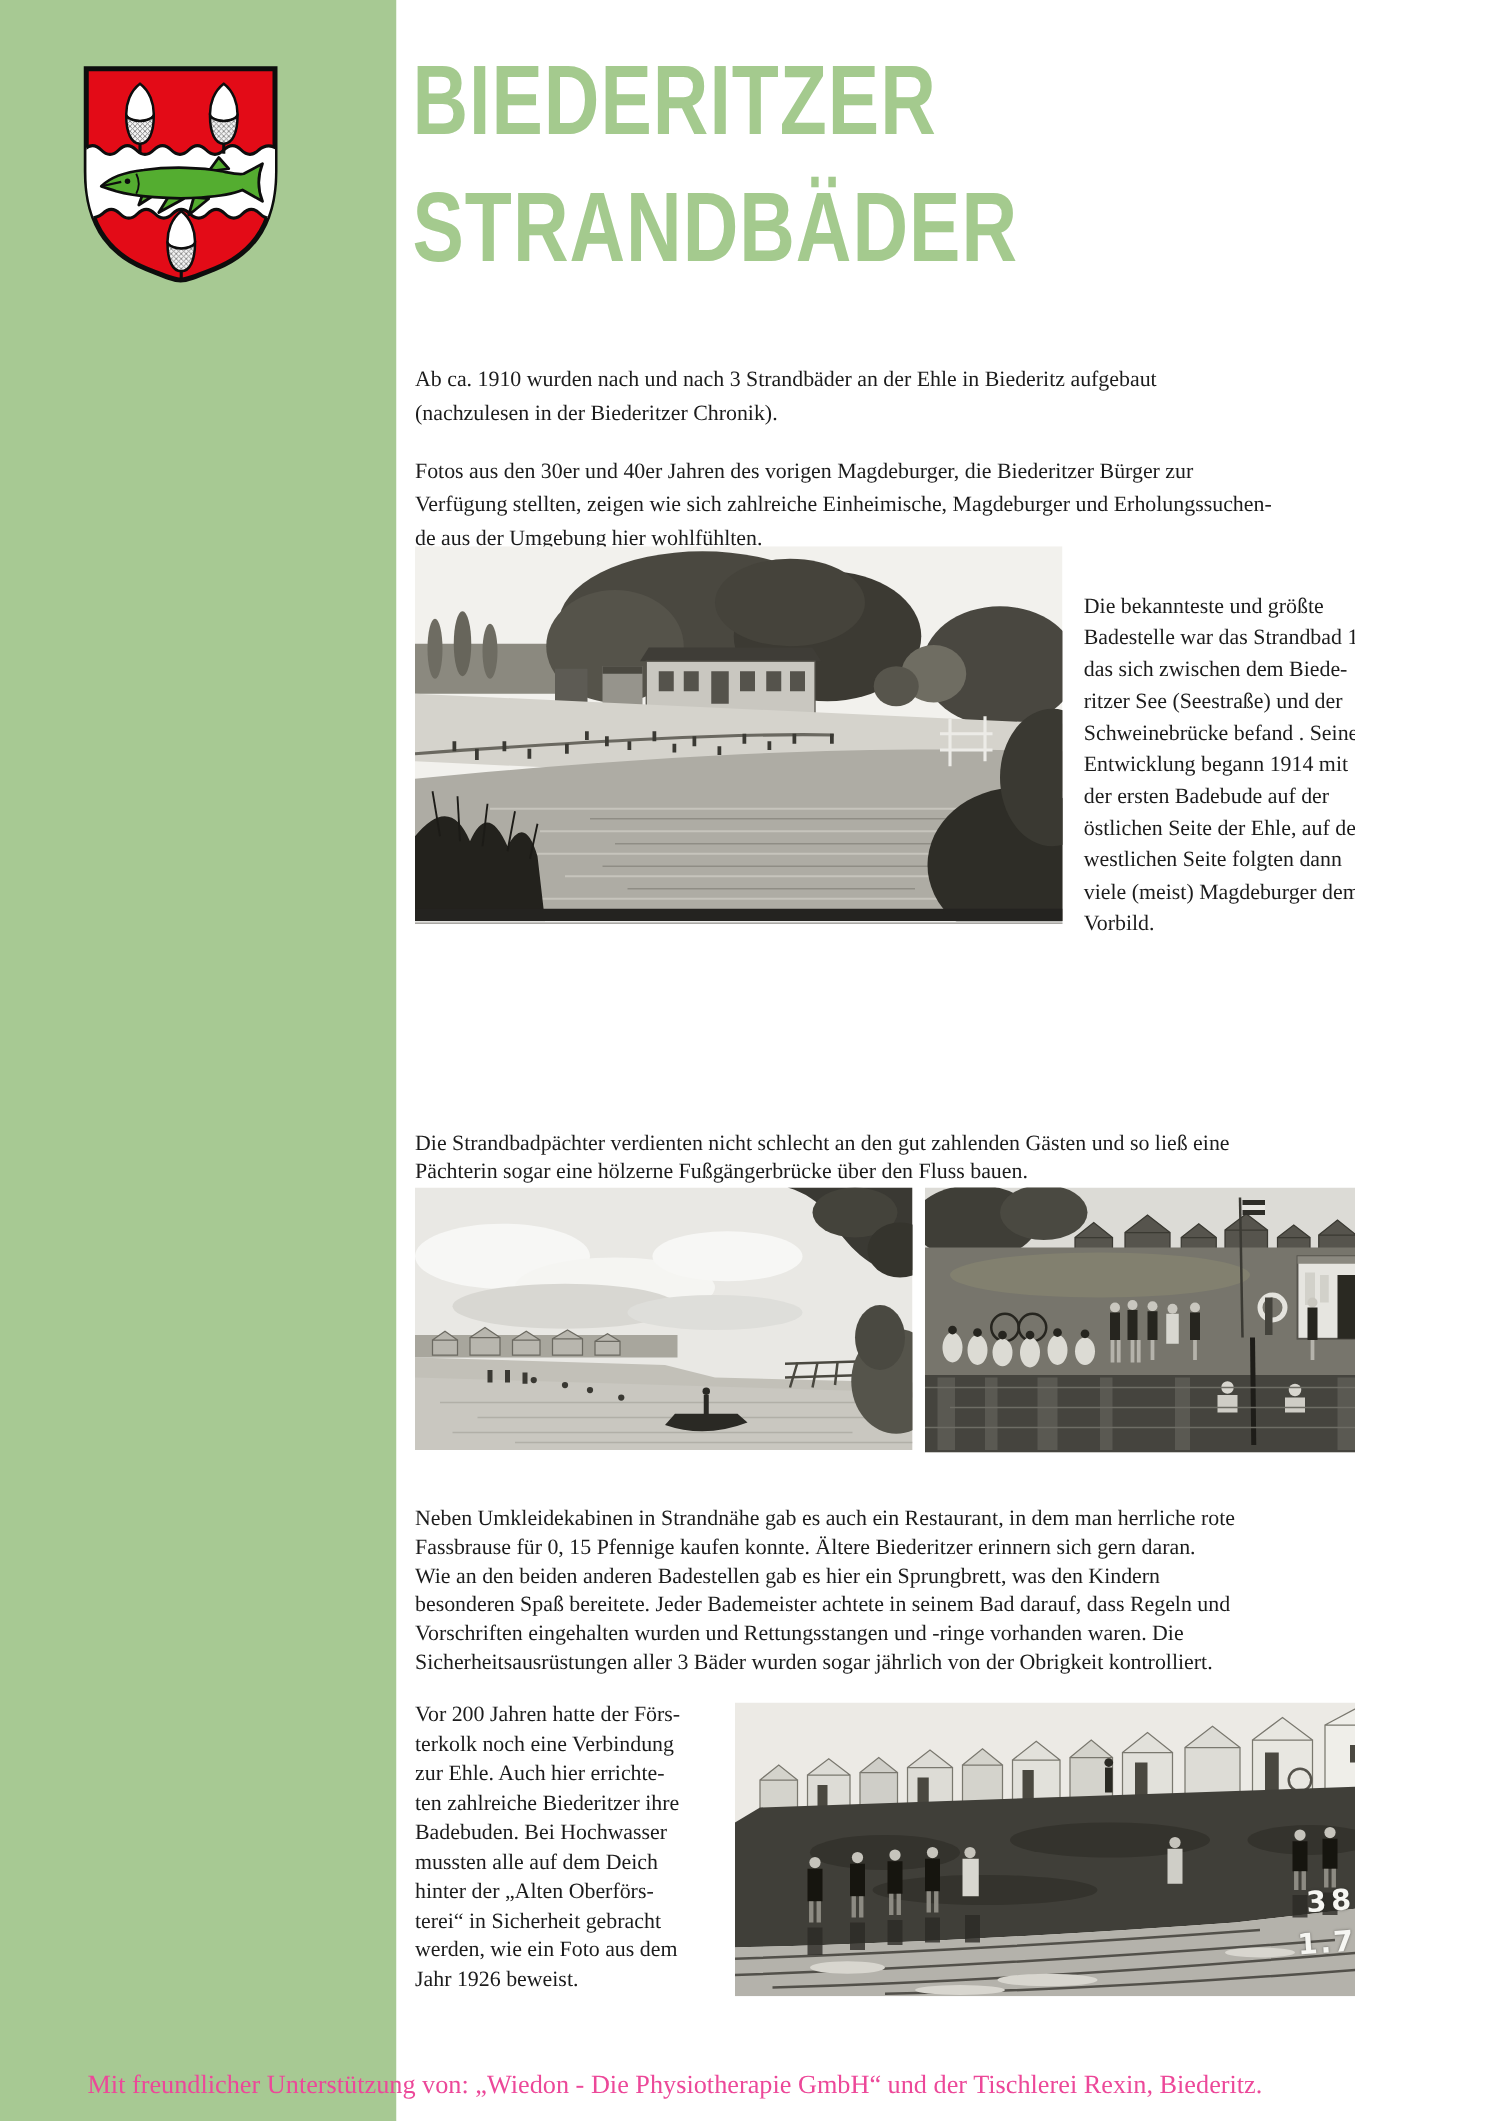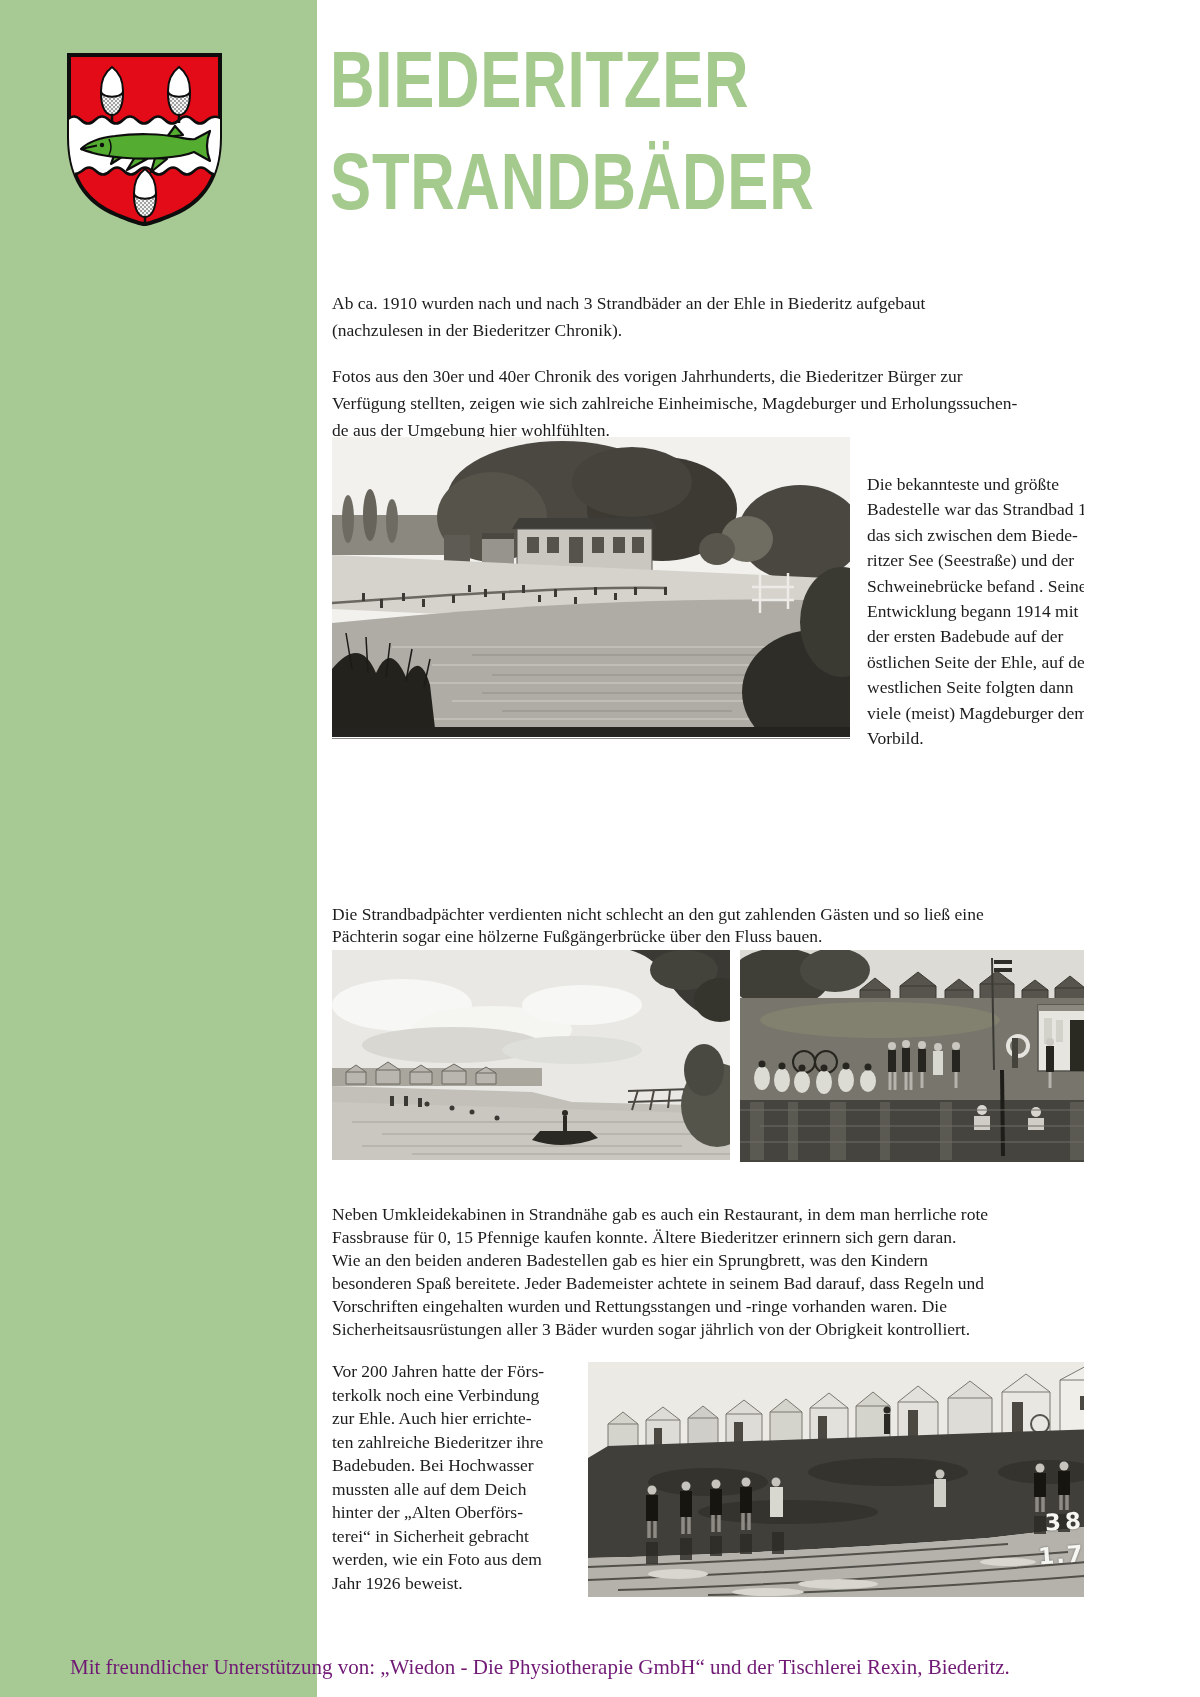--- a/index.html
+++ b/index.html
@@ -15,21 +15,21 @@
   .para{position:absolute;white-space:pre-line;font-size:17.5px;line-height:23px;}
   .p-intro{line-height:27px;}
   .p1{left:332px;top:272px;width:770px;}
   .p2{left:332px;top:345px;width:770px;}
   .rightcol{left:867px;top:472px;width:270px;line-height:25.4px;}
   .p3{left:332px;top:770px;width:780px;line-height:24.5px;}
   .p4{left:332px;top:863px;width:780px;line-height:22px;margin-top:40px;}
   .p5{left:332px;top:1185px;width:780px;line-height:23px;}
   .leftcol{left:332px;top:1360px;width:252px;line-height:23.5px;}
   .footer-line{position:absolute;left:70px;top:1654px;width:1110px;font-size:21px;line-height:26px;
-        color:#701a75;white-space:nowrap;}
+        color:#ec4899;white-space:nowrap;}
   .photo{position:absolute;margin:0;padding:0;line-height:0;}
   .photo svg{display:block;}
   .ph1{left:332px;top:437px;width:518px;height:301px;border-bottom:1px solid #8d8b85;}
   .ph2{left:332px;top:950px;width:398px;height:211px;}
   .ph3{left:740px;top:950px;width:388px;height:212px;}
   .ph4{left:588px;top:1362px;width:539px;height:235px;}
   .hand-date{position:absolute;color:#f6f6f2;font-family:"DejaVu Sans",sans-serif;font-weight:bold;
         font-size:23px;line-height:23px;letter-spacing:4px;transform:rotate(-4deg);white-space:nowrap;
         text-shadow:0 0 2px rgba(40,40,36,.6);}
   .hd1{left:457px;top:148px;}
@@ -89,21 +89,21 @@
     </svg>
   </div>
 
   <h1 style="margin:0;">
     <span class="title-line tl1">BIEDERITZER</span>
     <span class="title-line tl2">STRANDBÄDER</span>
   </h1>
 
   <p class="para p-intro p1">Ab ca. 1910 wurden nach und nach 3 Strandbäder an der Ehle in Biederitz aufgebaut
 (nachzulesen in der Biederitzer Chronik).</p>
-  <p class="para p-intro p2">Fotos aus den 30er und 40er Chronik des vorigen Jahrhunderts, die Biederitzer Bürger zur
+  <p class="para p-intro p2">Fotos aus den 30er und 40er Jahren des vorigen Magdeburger, die Biederitzer Bürger zur
 Verfügung stellten, zeigen wie sich zahlreiche Einheimische, Magdeburger und Erholungssuchen-
 de aus der Umgebung hier wohlfühlten.</p>
 
   <figure class="photo ph1">
     <svg width="518" height="300" viewBox="0 0 518 300" preserveAspectRatio="none">
       <rect width="518" height="300" fill="#f2f1ed"></rect>
       <rect x="0" y="78" width="140" height="40" fill="#8b897f"></rect>
       <ellipse cx="16" cy="82" rx="6" ry="24" fill="#6e6c62"></ellipse>
       <ellipse cx="38" cy="78" rx="7" ry="26" fill="#67655b"></ellipse>
       <ellipse cx="60" cy="84" rx="6" ry="22" fill="#6e6c62"></ellipse>

